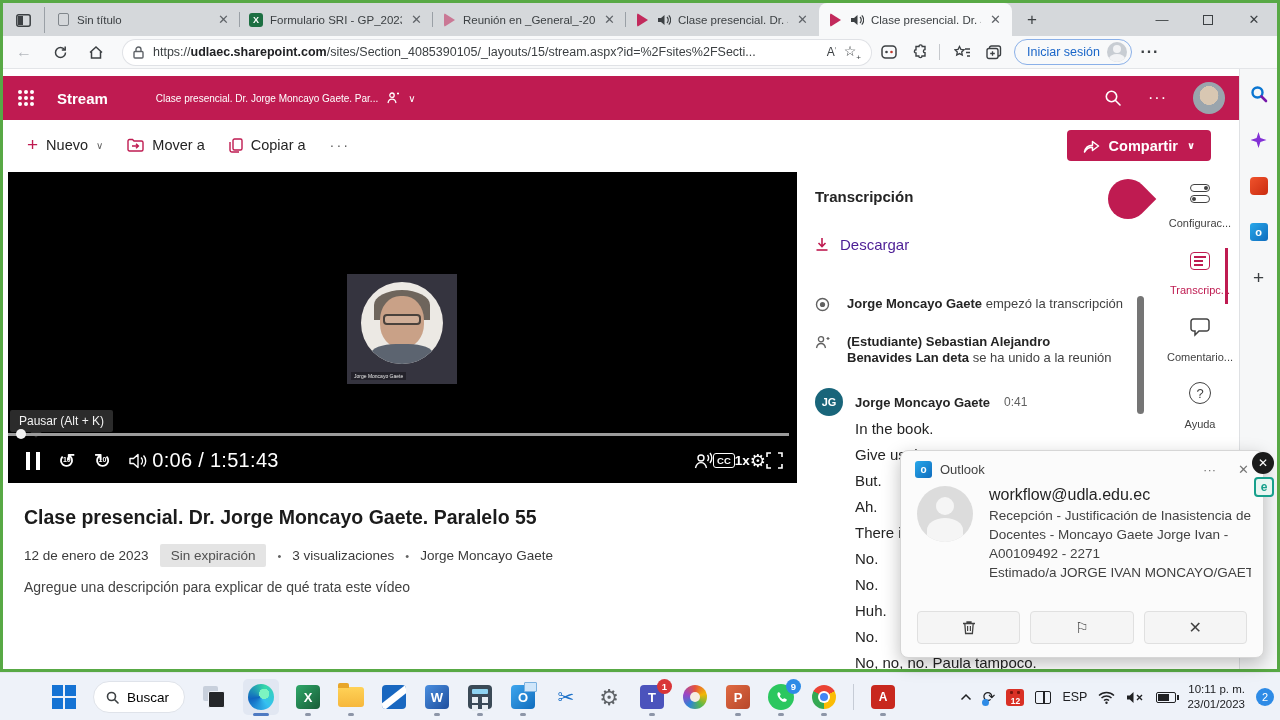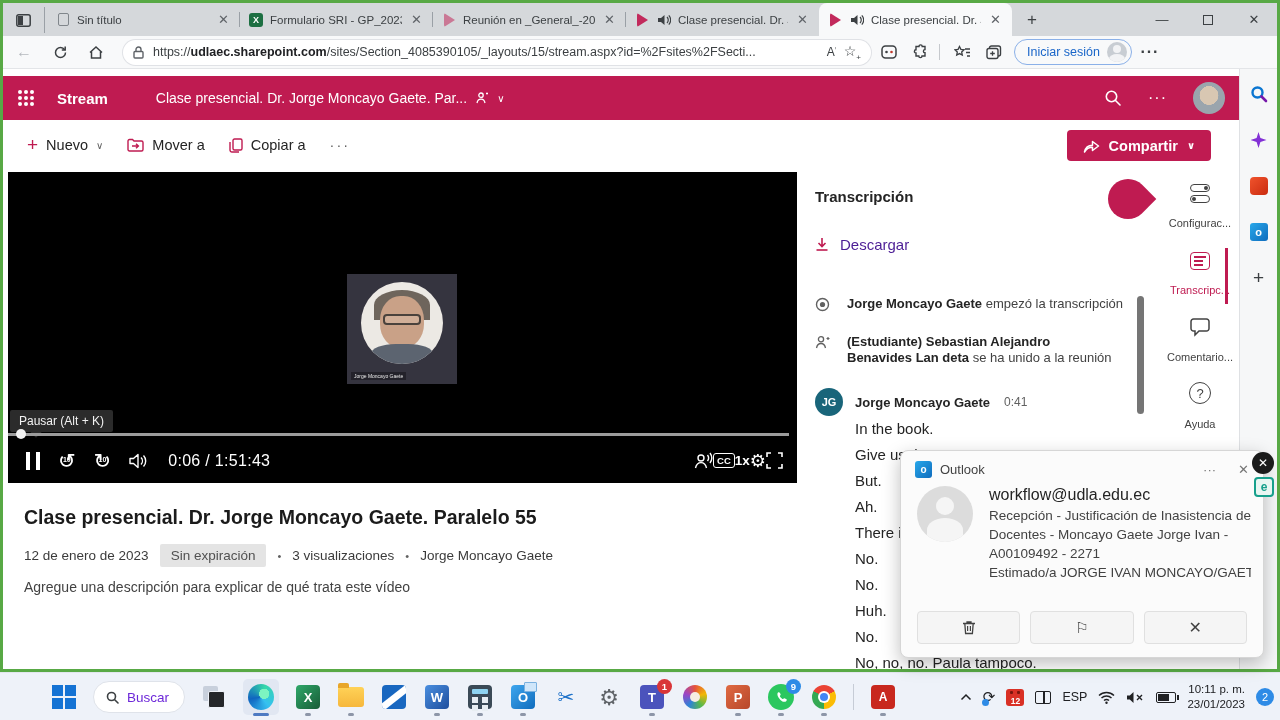--- a/index.html
+++ b/index.html
@@ -52,21 +52,21 @@
   .sparkle:after{content:"";position:absolute;right:-4px;bottom:-3px;width:8px;height:8px;background:#f2b705;clip-path:polygon(50% 0,62% 38%,100% 50%,62% 62%,50% 100%,38% 62%,0 50%,38% 38%);}
   .office-ico{width:18px;height:18px;border-radius:4px;background:linear-gradient(135deg,#f0532c,#ca2c10);}
   .outlook-sb{width:18px;height:18px;border-radius:3px;background:linear-gradient(135deg,#28a8ea,#0f6cbd);color:#fff;font-size:11px;font-weight:bold;display:flex;align-items:center;justify-content:center;}
 
   
   .page{position:absolute;left:0;top:66px;right:38px;bottom:0;background:#fff;overflow:hidden;}
   .suitebar{position:absolute;left:0;top:7px;right:0;height:44px;background:#bf1b51;display:flex;align-items:center;color:#fff;}
   .waffle{width:16px;height:16px;margin-left:15px;display:grid;grid-template-columns:repeat(3,4px);grid-template-rows:repeat(3,4px);gap:2px;}
   .waffle span{width:4px;height:4px;border-radius:50%;background:#fff;}
   .app-name{font-size:15px;font-weight:bold;margin-left:23px;}
-  .doc-title{font-size:14px;margin-left:48px;white-space:nowrap;}
+  .doc-title{font-size:10px;margin-left:48px;white-space:nowrap;}
   .suite-right{position:absolute;right:14px;display:flex;align-items:center;gap:26px;}
   .header-avatar{width:32px;height:32px;border-radius:50%;background:radial-gradient(circle at 50% 42%,#d8c7b2 0 38%,#9aa5ad 39% 100%);border:1px solid #a0associated;}
   .hdr-dots{font-size:16px;letter-spacing:1px;}
 
   .cmdbar{position:absolute;left:0;top:51px;right:0;height:50px;background:#fff;display:flex;align-items:center;}
   .cmd{display:flex;align-items:center;gap:8px;font-size:14.5px;color:#242424;margin-left:24px;}
   .cmd .glyph{color:#bf1b51;}
   .chev{font-size:10px;color:#616161;}
   .share-btn{position:absolute;right:28px;top:10px;height:31px;background:#bf1b51;color:#fff;border-radius:4px;display:flex;align-items:center;gap:9px;padding:0 16px;font-size:14.5px;font-weight:bold;}
 
@@ -82,21 +82,21 @@
   .tooltip{position:absolute;left:2px;top:238px;background:#2b2b2b;color:#f2f2f2;font-size:12px;padding:4px 9px;border-radius:2px;white-space:nowrap;}
   .tooltip:after{content:"";position:absolute;left:22px;bottom:-4px;width:8px;height:8px;background:#2b2b2b;transform:rotate(45deg);}
   .progress{position:absolute;left:0;right:8px;top:261px;height:3px;background:#9b9b9b;}
   .scrubber{position:absolute;left:8px;top:-4px;width:10px;height:10px;border-radius:50%;background:#f1f1f1;}
   .vcontrols{position:absolute;left:0;right:0;top:266px;height:45px;display:flex;align-items:center;color:#fff;}
   .vc{margin-left:18px;display:flex;align-items:center;justify-content:center;}
   .pauseico{width:14px;height:18px;display:flex;justify-content:space-between;}
   .pauseico i{width:4px;height:18px;background:#fff;border-1;}
   .skip{position:relative;font-size:21px;line-height:20px;}
   .skip small{position:absolute;left:50%;transform:translateX(-50%);bottom:1px;font-size:7px;font-weight:bold;}
-  .vtime{font-size:16px;margin-left:20px;letter-spacing:.3px;}
+  .vtime{font-size:20px;margin-left:4px;letter-spacing:.3px;}
   .vc-right{position:absolute;right:14px;display:flex;align-items:center;}
   .ccbox{border:1.6px solid #fff;border-radius:3px;font-size:9.5px;font-weight:bold;padding:1px 3px;}
   .speed{font-size:13.5px;font-weight:bold;}
   .gear{font-size:18px;font-family:"DejaVu Sans",sans-serif;}
 
   
   .vtitle{position:absolute;left:21px;top:437px;font-size:19.5px;font-weight:bold;color:#1b1b1b;}
   .vmeta{position:absolute;left:21px;top:475px;display:flex;align-items:center;gap:11px;font-size:13.5px;color:#3b3b3b;}
   .expbadge{background:#e4e4e4;color:#515151;padding:4px 11px;border-radius:2px;}
   .dot{color:#616161;font-size:11px;}
@@ -153,21 +153,21 @@
   .float-e{position:absolute;left:1254px;top:477px;width:20px;height:20px;border-radius:4px;background:#e9f6f2;border:2px solid #17a08c;color:#17a08c;font-size:12px;font-weight:bold;display:flex;align-items:center;justify-content:center;z-index:60;}
 
   
   .taskbar{position:absolute;left:0;top:672px;width:1280px;height:48px;background:#eef2f9;border-top:1px solid #e2e6ee;}
   .tb-apps{position:absolute;left:50px;top:0;height:48px;display:flex;align-items:center;gap:15px;}
   .app{position:relative;width:28px;height:40px;display:flex;align-items:center;justify-content:center;}
   .dash{position:absolute;bottom:1px;left:50%;transform:translateX(-50%);width:6px;height:3px;border-radius:2px;background:#8d96a8;}
   .dash.active{width:16px;background:#4e7ac2;}
   .startico{width:24px;height:24px;display:grid;grid-template-columns:11px 11px;grid-template-rows:11px 11px;gap:2px;}
   .startico span{background:#1573d4;}
-  .searchpill{width:92px;height:32px;background:#fff;border:1px solid #dfe3ea;border-radius:16px;display:flex;align-items:center;gap:8px;padding:0 12px;font-size:13.5px;color:#6d28d9;}
+  .searchpill{width:92px;height:32px;background:#fff;border:1px solid #dfe3ea;border-radius:16px;display:flex;align-items:center;gap:8px;padding:0 12px;font-size:13.5px;color:#000000;}
   .taskview{width:22px;height:22px;position:relative;}
   .taskview:before{content:"";position:absolute;left:0;top:0;width:15px;height:15px;background:#c8d0dc;border-radius:2px;}
   .taskview:after{content:"";position:absolute;right:0;bottom:0;width:15px;height:15px;background:#25272a;border-radius:2px;border:1px solid #eef2f9;}
   .edgebox{width:36px;height:36px;background:#e1e7f2;border-radius:5px;display:flex;align-items:center;justify-content:center;}
   .edgelogo{width:26px;height:26px;border-radius:50%;background:radial-gradient(circle at 62% 38%,#7df4c1 0 22%,transparent 23%),conic-gradient(from 140deg,#35c1f1,#1065c0,#35d7a9,#35c1f1);}
   .sq{width:24px;height:24px;border-radius:4px;color:#fff;font-weight:bold;font-size:13px;display:flex;align-items:center;justify-content:center;}
   .excel{background:linear-gradient(135deg,#2fa86a,#185c37);}
   .word{background:linear-gradient(135deg,#4a8fe0,#1e4e9d);}
   .ppt{background:linear-gradient(135deg,#e06a43,#b7472a);}
   .olapp{background:linear-gradient(135deg,#3fa6ee,#0f6cbd);position:relative;}

